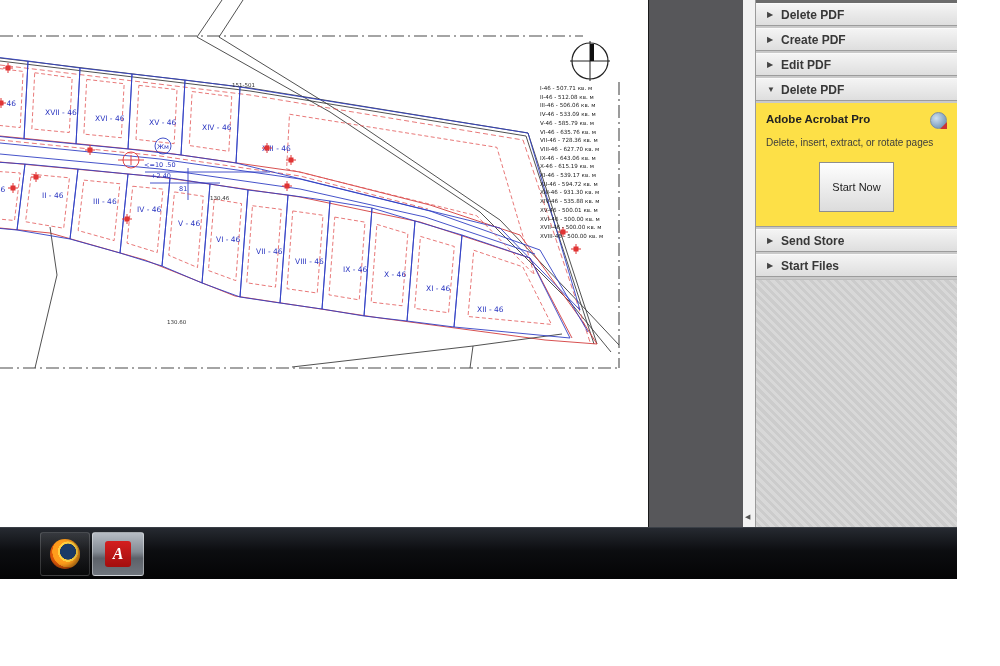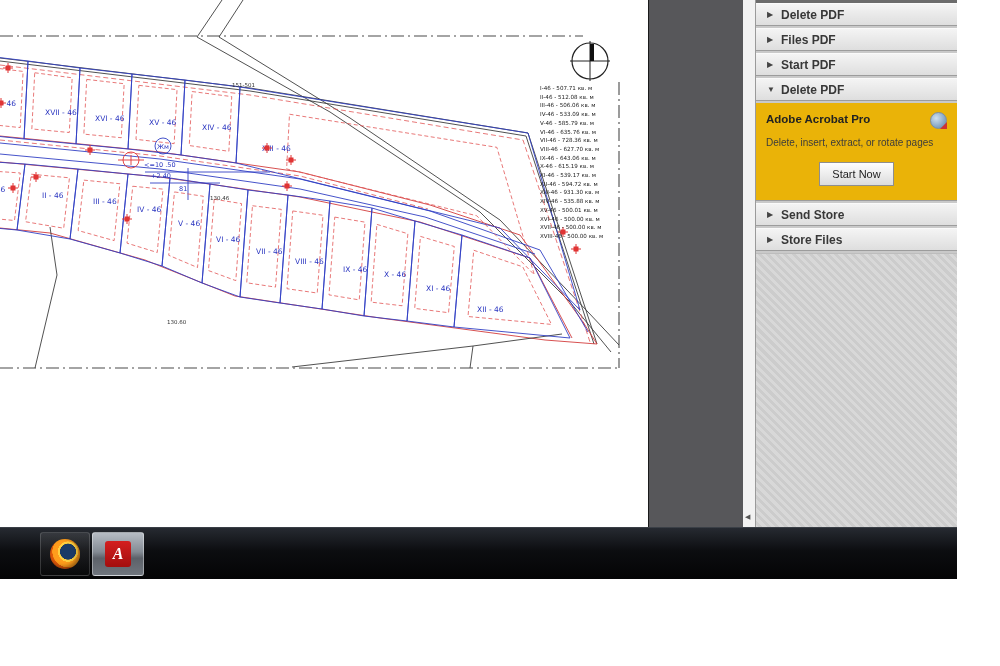--- a/index.html
+++ b/index.html
@@ -24,27 +24,27 @@
 
   
   .canvas{position:absolute;left:649px;top:0;width:94px;height:527px;background:#57575a;}
   .splitter{position:absolute;left:743px;top:0;width:12px;height:527px;background:#f2f2f2;border-right:1px solid #9a9a9a;}
   .splitter .collapse{position:absolute;left:2px;bottom:6px;font-size:7px;color:#555;}
   .panel{position:absolute;left:756px;top:0;width:201px;height:527px;background:#c9c9c9;}
   .panel-topline{height:3px;background:#6b6b6b;}
   .sec{height:21px;background:linear-gradient(#f4f4f4,#dedede);border-top:1px solid #fafafa;border-bottom:1px solid #9c9c9c;display:flex;align-items:center;padding-left:11px;margin-bottom:2px;cursor:pointer;}
   .sec .arr{font-size:8px;color:#444;width:14px;}
   .sec .lab{font-size:12px;font-weight:bold;color:#383838;}
-  .sec-content{background:#eab308;border-bottom:1px solid #9c9c9c;margin-bottom:2px;padding:10px 10px 14px 10px;position:relative;}
+  .sec-content{background:#fde047;border-bottom:1px solid #9c9c9c;margin-bottom:2px;padding:10px 10px 14px 10px;position:relative;}
   .sc-title{font-size:11.5px;font-weight:bold;color:#222;}
   .sc-sub{font-size:10px;color:#3c3c3c;margin-top:12px;}
   .sc-icon{position:absolute;right:10px;top:9px;width:15px;height:15px;border-radius:50%;background:radial-gradient(circle at 35% 35%,#cfe0ef,#7d9fc0 70%,#5d7fa6);border:1px solid #7b8ea2;}
   .sc-icon::after{content:"";position:absolute;right:-1px;bottom:-1px;width:7px;height:7px;background:#c33;clip-path:polygon(0 100%,100% 0,100% 100%);}
   .sc-btnrow{display:flex;justify-content:center;margin-top:14px;}
-  .sc-btn{font-size:11px;color:#222;background:linear-gradient(#fefefe,#dcdcdc);border:1px solid #8e8e8e;padding:5px 12px;cursor:pointer;font-family:"Liberation Sans",sans-serif;}
+  .sc-btn{font-size:11px;color:#222;background:linear-gradient(#fefefe,#dcdcdc);border:1px solid #8e8e8e;padding:18px 12px;cursor:pointer;font-family:"Liberation Sans",sans-serif;}
   .hatch{height:283px;background:repeating-linear-gradient(45deg,#d8d8d8 0 3px,#cccccc 3px 6px);border-top:1px solid #bdbdbd;}
 
   
   .taskbar{position:absolute;left:0;top:527px;width:957px;height:51px;background:linear-gradient(#262a31,#0c0d10 45%,#040405);border-top:1px solid #3a3f46;}
   .tbtn{position:absolute;top:4px;height:42px;border-radius:3px;display:flex;align-items:center;justify-content:center;}
   .tbtn.plain{border:1px solid rgba(255,255,255,0.16);background:linear-gradient(rgba(255,255,255,0.10),rgba(255,255,255,0.02));}
   .tbtn.active{border:1px solid rgba(255,255,255,0.38);background:linear-gradient(#b6bcc4,#848b94 45%,#5c6169 60%,#70767e);}
   .ff-icon{width:30px;height:30px;border-radius:50%;background:radial-gradient(circle at 60% 42%,#1b3a66 0 31%,#ffcf3f 33% 40%,#ff9d1c 41% 62%,#e2590a 63% 86%,#a63d08 87%);box-shadow:inset -2px -2px 4px rgba(0,0,0,.4);}
   .acr-icon{width:26px;height:26px;border-radius:3px;background:linear-gradient(#d41f1f,#a30e0e);display:flex;align-items:center;justify-content:center;color:#fff;font-weight:bold;font-size:16px;font-family:"Liberation Serif",serif;font-style:italic;}
 </style>
@@ -236,25 +236,25 @@
 
   <div class="panel">
     <div class="panel-topline"></div>
 
     <div class="sec">
       <span class="arr">▶</span>
       <span class="lab">Delete PDF</span>
     </div>
     <div class="sec">
       <span class="arr">▶</span>
-      <span class="lab">Files PDF</span>
-    </div>
-    <div class="sec">
-      <span class="arr">▶</span>
-      <span class="lab">Start PDF</span>
+      <span class="lab">Create PDF</span>
+    </div>
+    <div class="sec">
+      <span class="arr">▶</span>
+      <span class="lab">Edit PDF</span>
     </div>
     <div class="sec">
       <span class="arr">▼</span>
       <span class="lab">Delete PDF</span>
     </div>
 
     <div class="sec-content">
       <div class="sc-title">Adobe Acrobat Pro</div>
       <div class="sc-icon"></div>
       <div class="sc-sub">Delete, insert, extract, or rotate pages</div>
@@ -262,21 +262,21 @@
         <button class="sc-btn">Start Now</button>
       </div>
     </div>
 
     <div class="sec">
       <span class="arr">▶</span>
       <span class="lab">Send Store</span>
     </div>
     <div class="sec">
       <span class="arr">▶</span>
-      <span class="lab">Store Files</span>
+      <span class="lab">Start Files</span>
     </div>
 
     <div class="hatch"></div>
   </div>
 
   <div class="taskbar">
 
     <div class="tbtn plain" style="left:40px;width:48px;">
       <div class="ff-icon"></div>
     </div>

